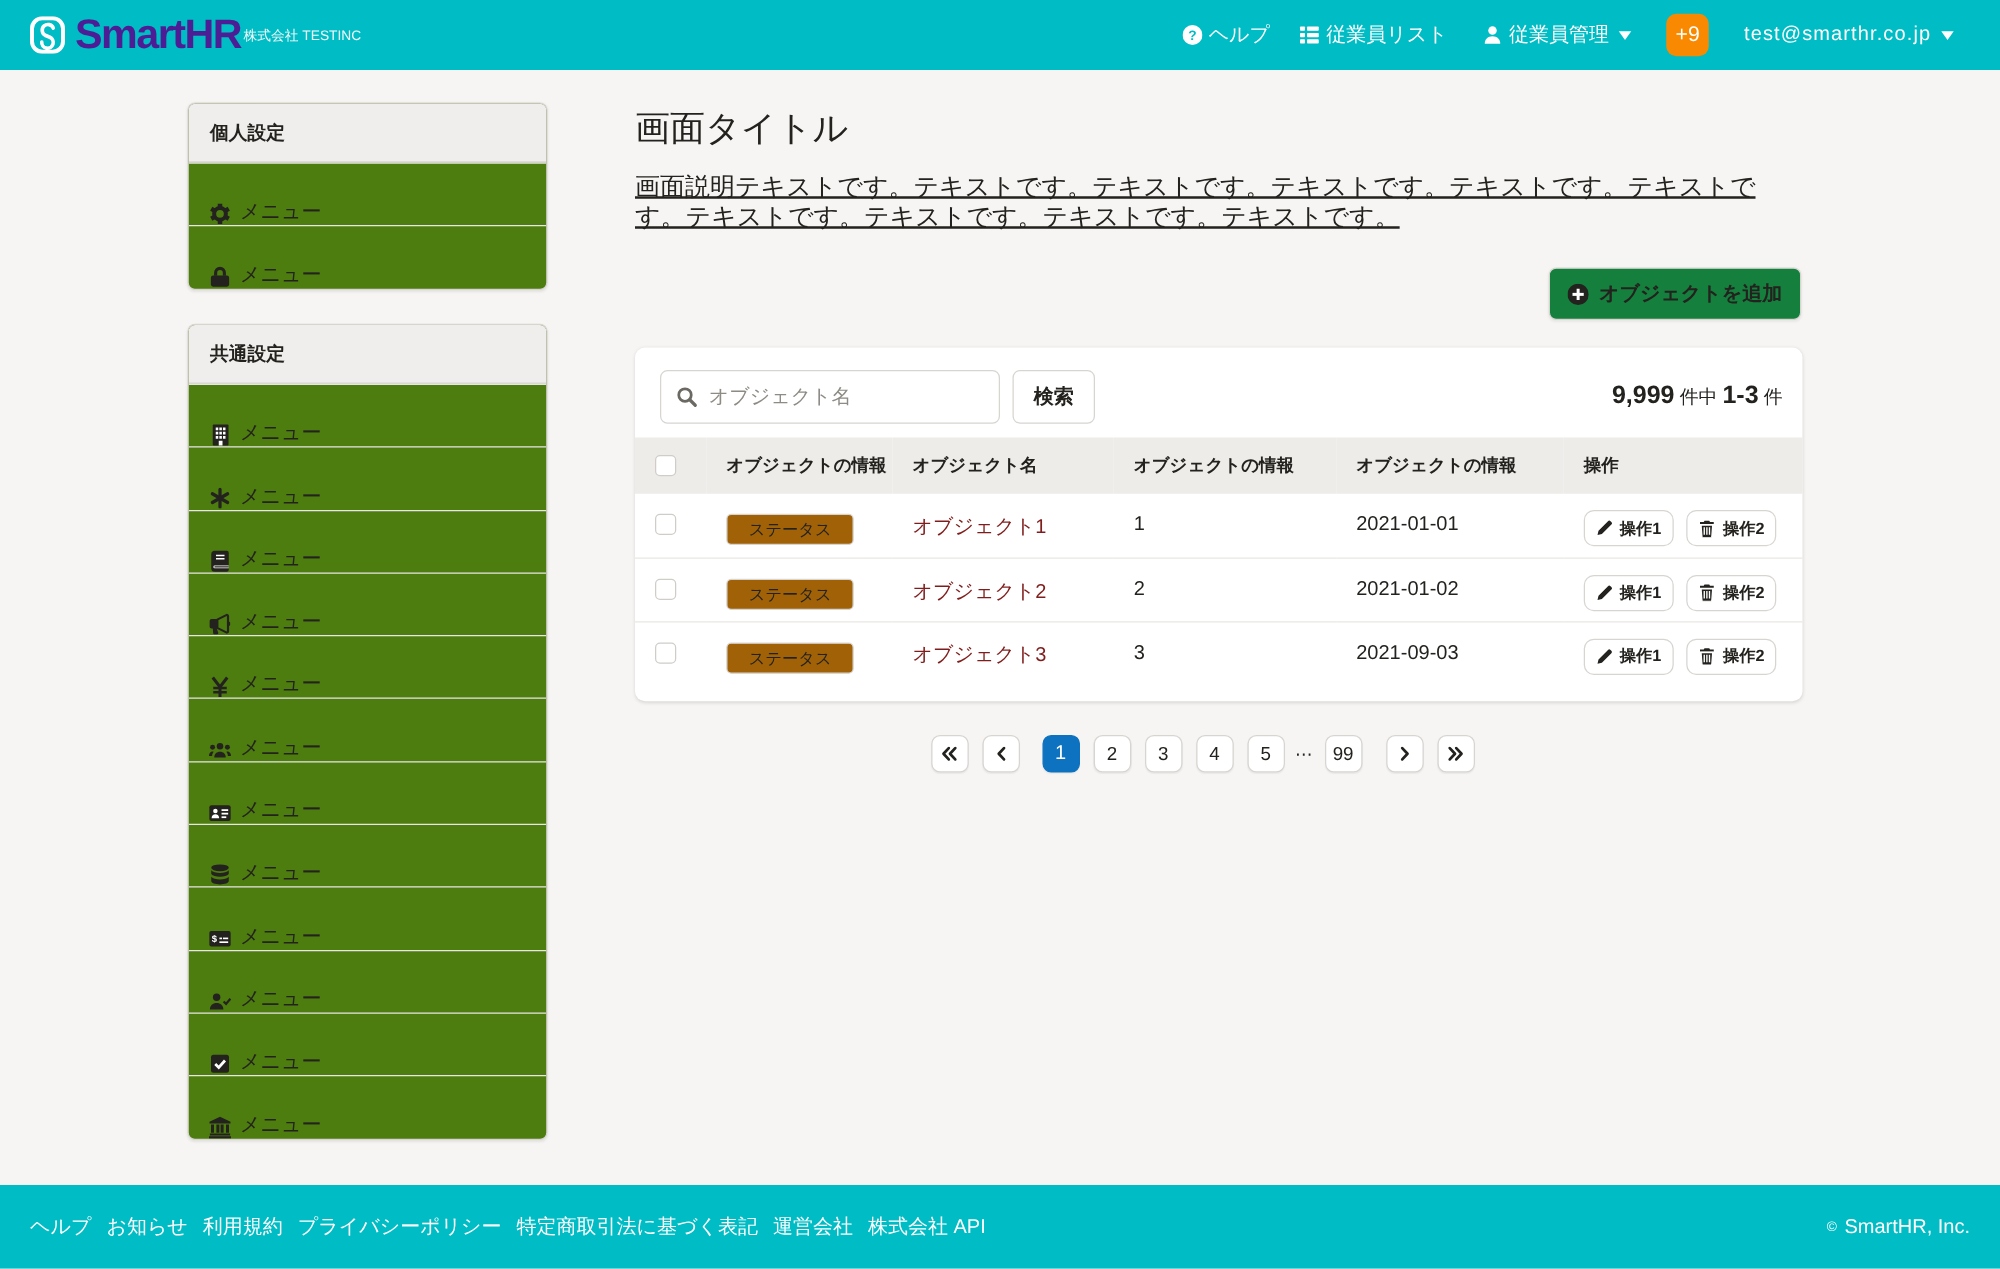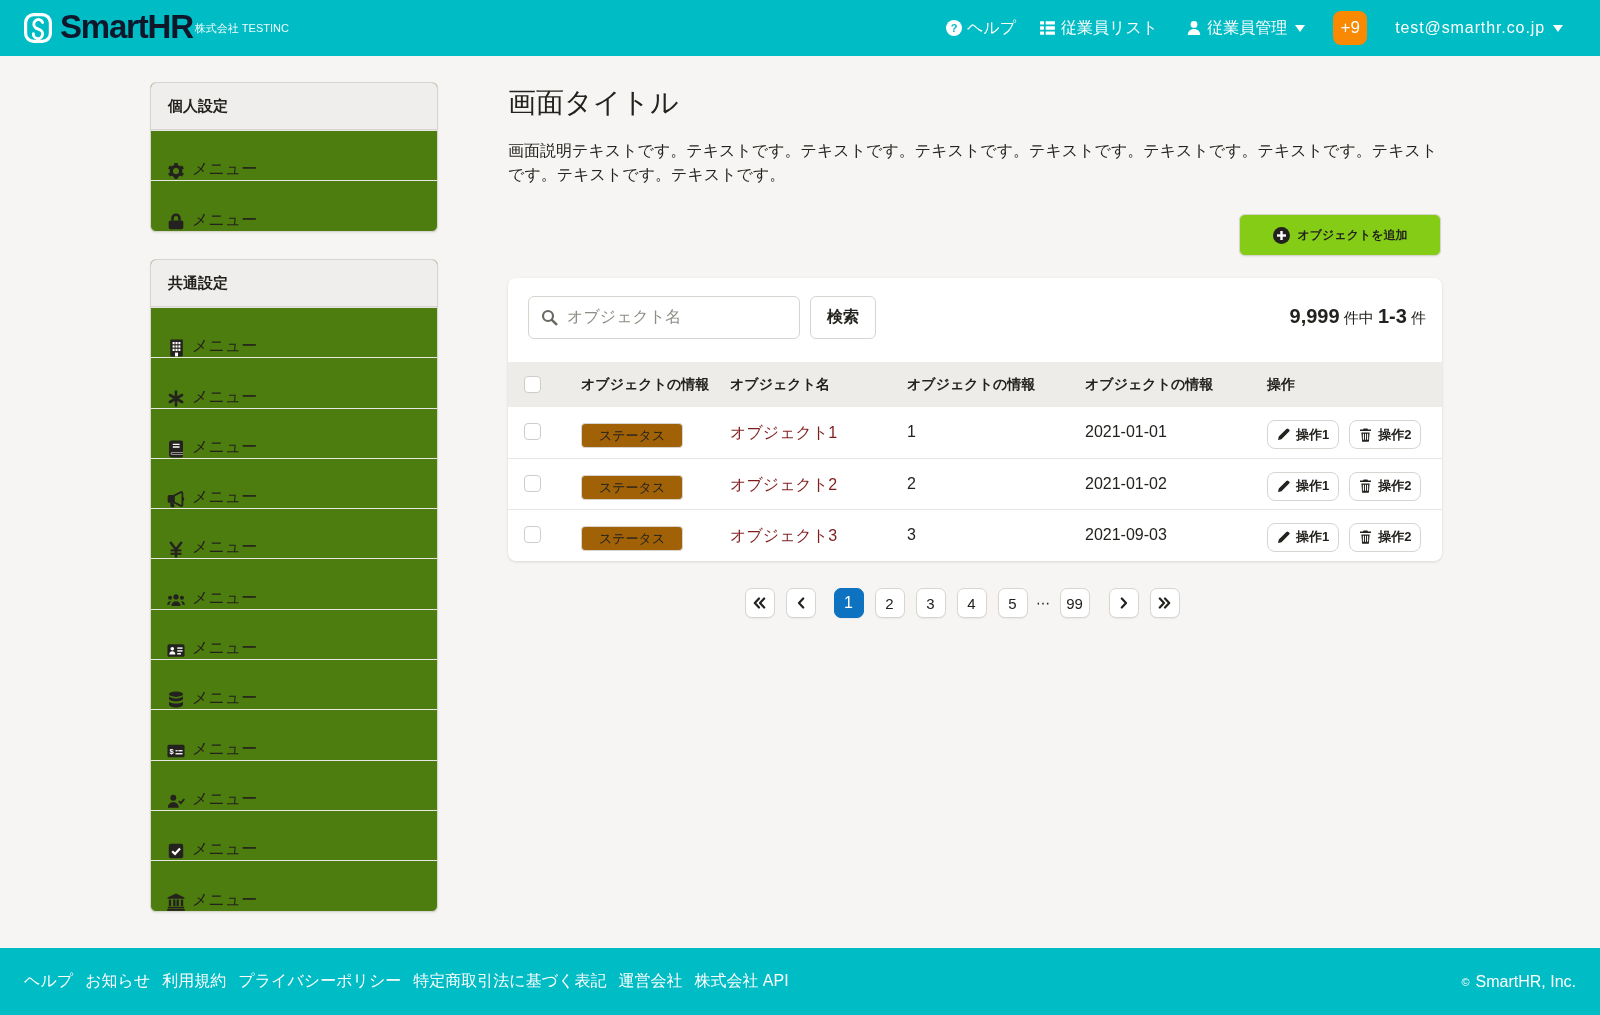--- a/index.html
+++ b/index.html
@@ -1,45 +1,45 @@
 <!DOCTYPE html>
 <html lang="ja"><head>
 <meta charset="utf-8">
 <title>SmartHR</title>
 <style>
 * { margin:0; padding:0; box-sizing:border-box; }
 html,body { width:1600px; height:1015px; overflow:hidden; }
 body { font-family:"Liberation Sans",sans-serif; color:#23221e; background:#f6f5f3; position:relative; }
 .header { position:absolute; left:0; top:0; width:1600px; height:56px; background:#00bcc5; display:flex; align-items:center; }
 .logo { display:flex; align-items:center; margin-left:24px; }
-.logo-text { color:#0f172a; font-size:33px; font-weight:bold; letter-spacing:-1.2px; margin-left:8px; position:relative; top:-1px; }
+.logo-text { color:#4c1d95; font-size:33px; font-weight:bold; letter-spacing:-1.2px; margin-left:8px; position:relative; top:-1px; }
 .tenant { color:rgba(255,255,255,.95); font-size:11px; margin-left:2px; }
 .hnav { position:absolute; right:0; top:0; height:56px; display:flex; align-items:center; color:#fff; }
 .hitem { display:flex; align-items:center; font-size:16px; gap:5px; }
 .badge { width:34px; height:34px; background:#f98900; border-radius:8px; color:#fff; font-size:17px; display:flex; align-items:center; justify-content:center; }
 .caret { width:0; height:0; border-left:5.5px solid transparent; border-right:5.5px solid transparent; border-top:7px solid #fff; display:inline-block; }
 
 .panel { position:absolute; left:150px; width:288px; background:#4d7c0f; border:1px solid #d8d5d1; border-radius:6px; box-shadow:0 1px 2px rgba(0,0,0,.08); overflow:hidden; }
 .panel-h { background:#f0eeec; border-bottom:1px solid #d8d5d1; height:47px; display:flex; align-items:center; padding-left:17px; font-size:15px; font-weight:bold; }
 .mitem { height:50.3px; display:flex; align-items:flex-end; padding-left:16px; border-top:1px solid #e8e6e3; font-size:16px; }
 .mitem:first-of-type { border-top:none; }
 .mitem .ic { width:18px; height:18px; margin-right:7px; flex:none; display:flex; align-items:center; justify-content:center; }
 
 .main { position:absolute; left:498px; top:82px; width:934px;margin-left:10px; }
 h1 { font-size:28px; font-weight:400; line-height:34px; margin-top:4px; }
-.desc { font-size:16px; line-height:23.5px; margin-top:19px; }
-.addbtn { position:absolute; right:1px; top:132px; width:202px; height:42px; background:#84cc16; border:1px solid #d8d5d1; border-radius:6px; display:flex; align-items:center; justify-content:center; gap:8px; font-size:12px; font-weight:bold; box-shadow:0 1px 2px rgba(0,0,0,.06); }
+.desc { font-size:20px; line-height:23.5px; margin-top:19px;text-decoration:underline; }
+.addbtn { position:absolute; right:1px; top:132px; width:202px; height:42px; background:#15803d; border:1px solid #d8d5d1; border-radius:6px; display:flex; align-items:center; justify-content:center; gap:8px; font-size:16px; font-weight:bold; box-shadow:0 1px 2px rgba(0,0,0,.06); }
 .card { position:absolute; left:0; top:196px; width:934px; height:283px; background:#fff; border-radius:8px; box-shadow:0 1px 3px rgba(0,0,0,.12); }
 .srow { position:absolute; left:20px; top:18px; height:43px; display:flex; }
 .sinput { width:272px; height:43px; border:1px solid #d8d5d1; border-radius:6px; background:#fff; display:flex; align-items:center; padding-left:12px; gap:9px; }
 .sinput .ph { color:#8e8b84; font-size:16px; }
 .sbtn { width:66px; height:43px; margin-left:10px; border:1px solid #d8d5d1; border-radius:6px; background:#fff; display:flex; align-items:center; justify-content:center; font-size:16px; font-weight:bold; }
 .count { position:absolute; right:16px; top:27px; font-size:15px; }
 .count b { font-size:20px; }
-table { border-collapse:collapse; position:absolute; left:0; top:84px; width:934px; }
+table { border-collapse:collapse; position:absolute; left:0; top:72px; width:934px; }
 th { background:#eeece9; height:45px; font-size:14px; text-align:left; padding-left:16px; font-weight:bold; }
 td { height:51px; vertical-align:top; padding-top:16px; padding-left:16px; border-top:1px solid #e9e7e4; font-size:16px; }
 tr.r1 td { border-top:none; }
 .cb { width:17px; height:17px; border:1px solid #d0cdc9; border-radius:4px; background:#fff; }
 .chip { display:inline-block; border:1px solid #d8d5d1; border-radius:4px; font-size:13px; line-height:23px; padding:0 17px; background:#a16207; }
 a.lnk { color:#7f1d1d; text-decoration:none; }
 .opbtn { display:inline-flex; align-items:center; justify-content:center; gap:6px; width:72px; height:29px; border:1px solid #d8d5d1; border-radius:8px; background:#fff; font-size:13px; font-weight:bold; vertical-align:middle; position:relative; top:-3px; }
 .pag { position:absolute; left:495px; top:588px; width:934px; display:flex; justify-content:center; align-items:center; }
 .pbtn { width:30px; height:30px; border:1px solid #d8d5d1; border-radius:7px; background:#fff; display:flex; align-items:center; justify-content:center; font-size:15px; box-shadow:0 1px 1px rgba(0,0,0,.05); }
 .pbtn.act { background:#0d72bf; border-color:#0d72bf; color:#fff; font-size:16px; }

